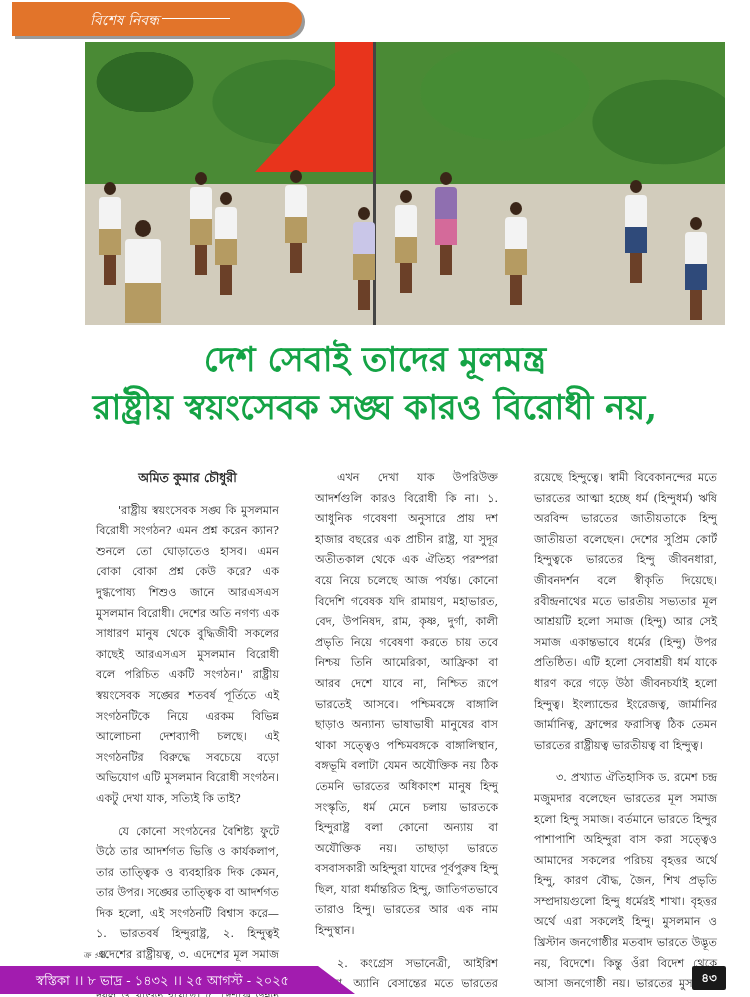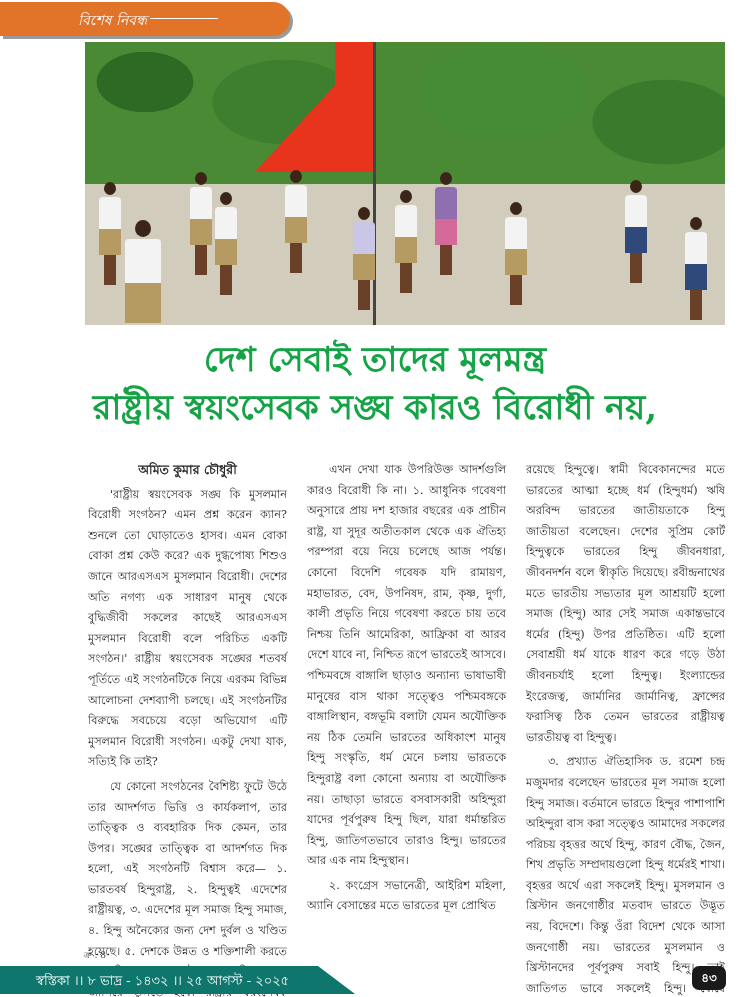--- a/index.html
+++ b/index.html
@@ -3,21 +3,21 @@
 <meta charset="utf-8">
 <style>
   html, body { margin:0; padding:0; }
   body {
     width:750px; height:997px; position:relative; overflow:hidden;
     background:#ffffff;
     font-family:"DejaVu Serif", serif;
     color:#2b2b2b;
   }
   .section-tab {
-    position:absolute; left:0; top:2px; width:290px; height:34px;
+    position:absolute; left:12px; top:2px; width:290px; height:34px;
     background:#e2742a; border-radius:0 17px 17px 0;
     box-shadow:3px 3px 0 #9a9a9a;
   }
   .section-tab .label {
     position:absolute; left:78px; top:7px; font-size:14px; color:#fff;
     font-style:italic;
   }
   .section-tab .rule {
     position:absolute; left:150px; top:16px; width:68px; height:1px; background:#fff;
   }
@@ -57,35 +57,35 @@
   .headline {
     position:absolute; left:60px; top:335px; width:630px; text-align:center;
     color:#14a345; font-size:34px; line-height:48px; font-weight:bold;
     font-family:"DejaVu Serif", serif;
   }
   .columns {
     position:absolute; left:84px; top:456px; width:645px; height:495px;
     display:flex; gap:12px;
   }
   .col { width:207px; font-size:11.2px; line-height:20.6px; text-align:justify; }
-  .col p { margin:4px; text-indent:0; }
+  .col p { margin:12px; text-indent:0; }
   .col p.indent { text-indent:22px; }
   .author { text-align:center; font-weight:bold; font-size:12.5px; margin-bottom:0; }
   .footnote { position:absolute; left:84px; top:948px; font-size:9px; color:#444; }
   .footer-bar {
     position:absolute; left:0; top:966px; width:355px; height:28px;
-    background:#0f766e;
+    background:#a21caf;
     clip-path:polygon(0 0, 318px 0, 355px 28px, 0 28px);
   }
   .footer-bar .text {
     position:absolute; left:36px; top:5px; color:#fff; font-size:13px;
   }
   .page-num {
     position:absolute; left:692px; top:966px; width:34px; height:24px;
-    background:#1a1a1a; color:#fff; border-radius:7px; text-align:center;
+    background:#1a1a1a; color:#fff; border-radius:2px; text-align:center;
     font-size:12px; line-height:24px; font-weight:bold;
   }
 </style>
 </head>
 <body>
 
 <div class="section-tab">
   <span class="label">বিশেষ নিবন্ধ</span>
   <span class="rule"></span>
 </div>

